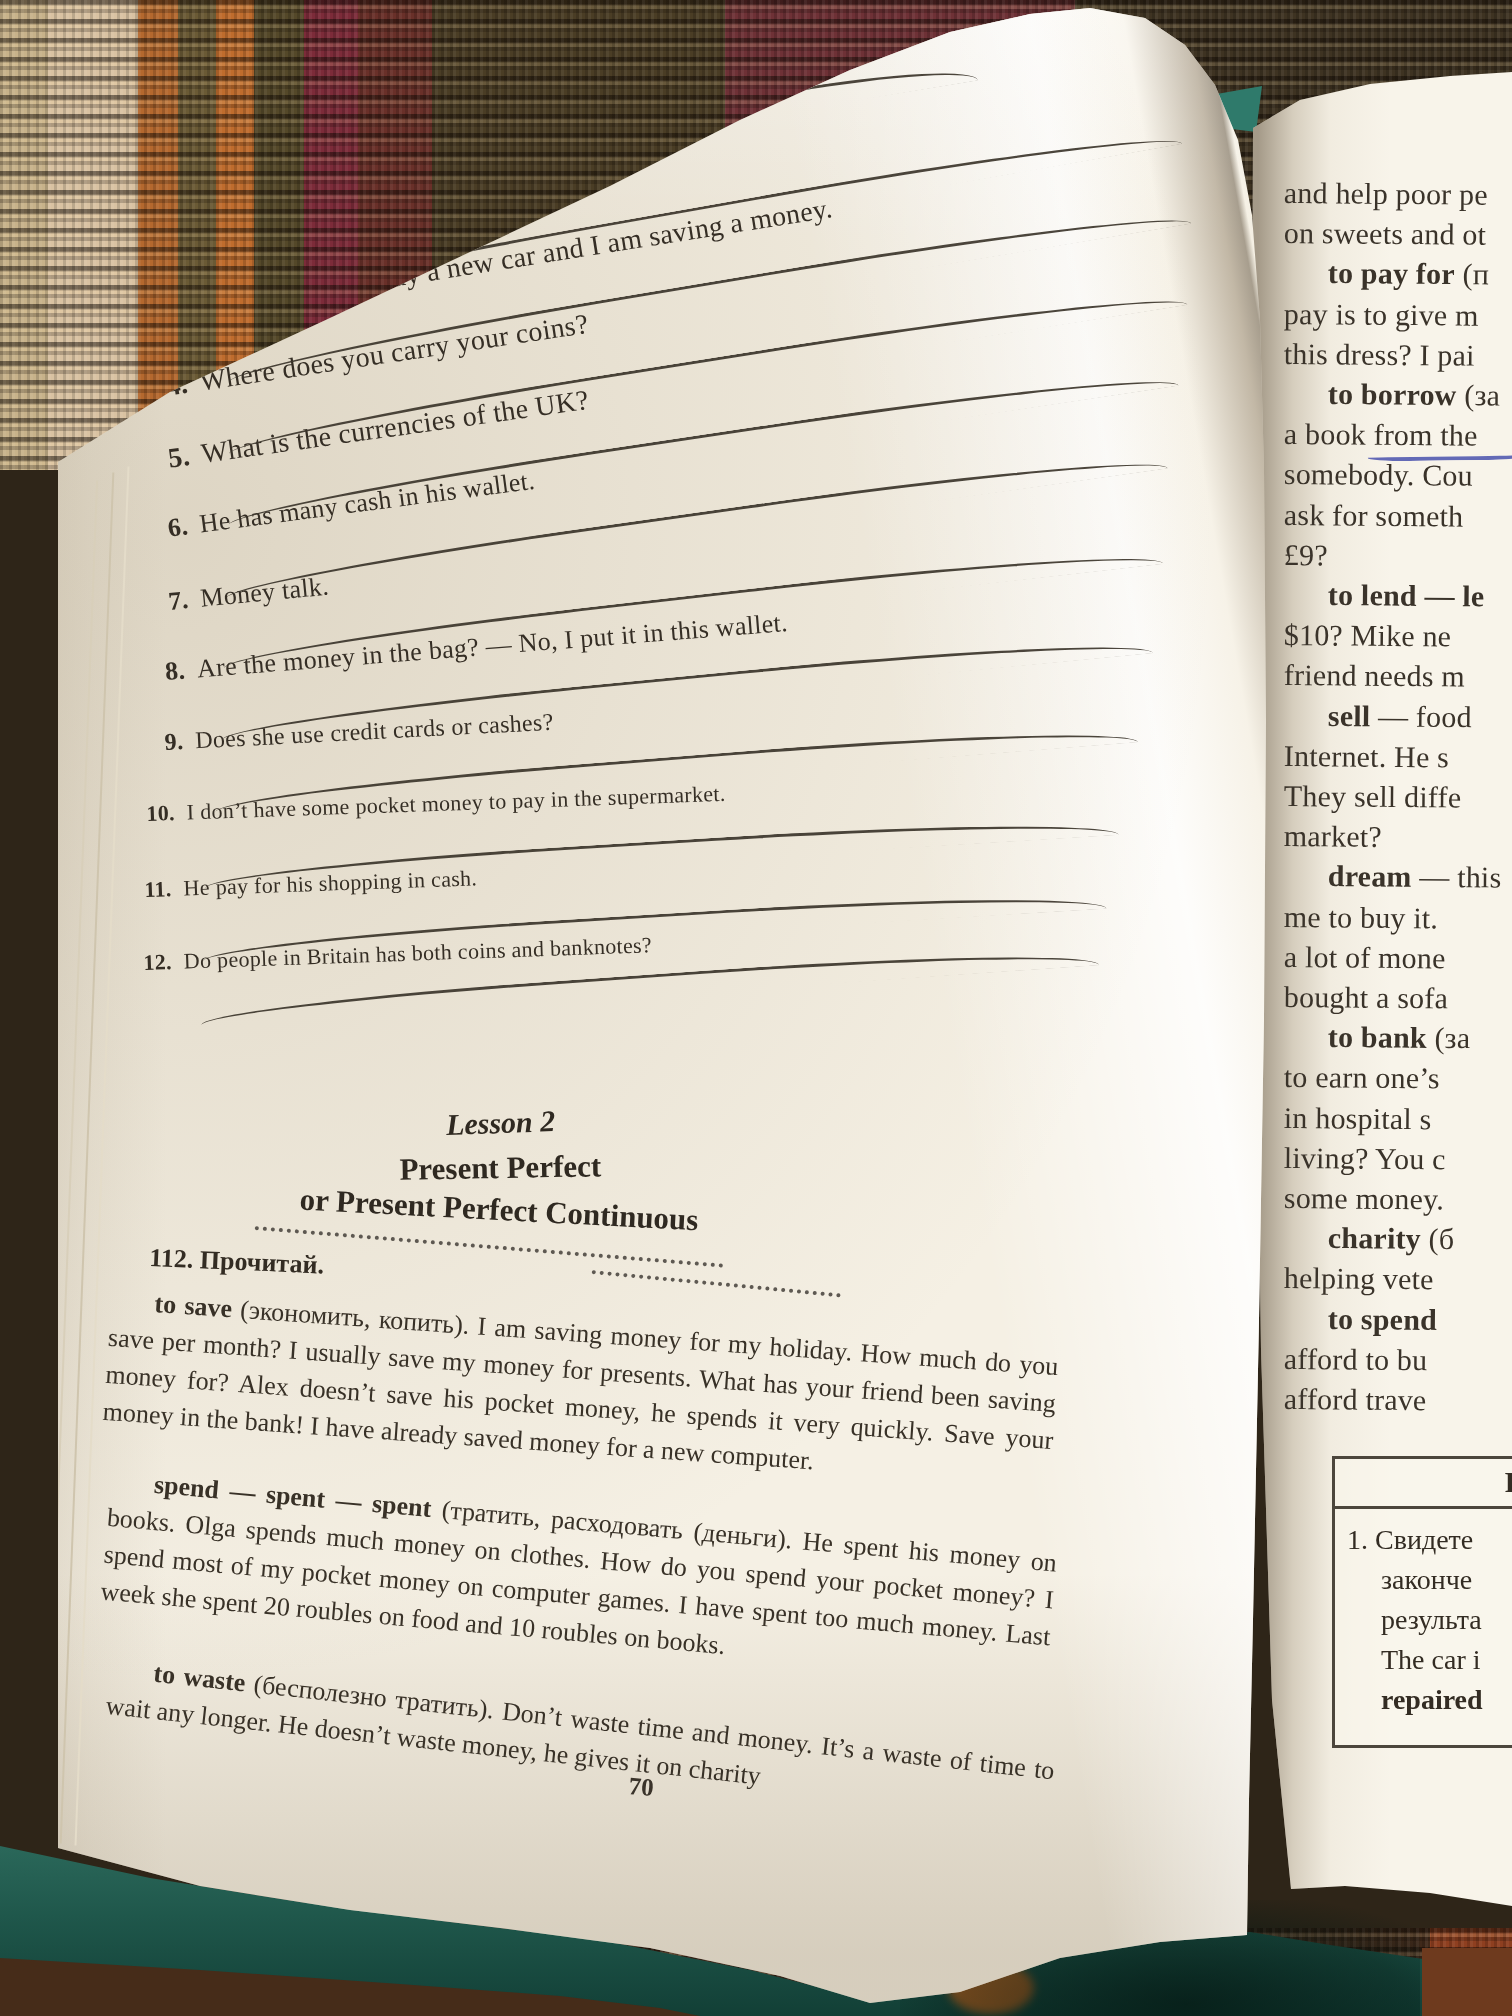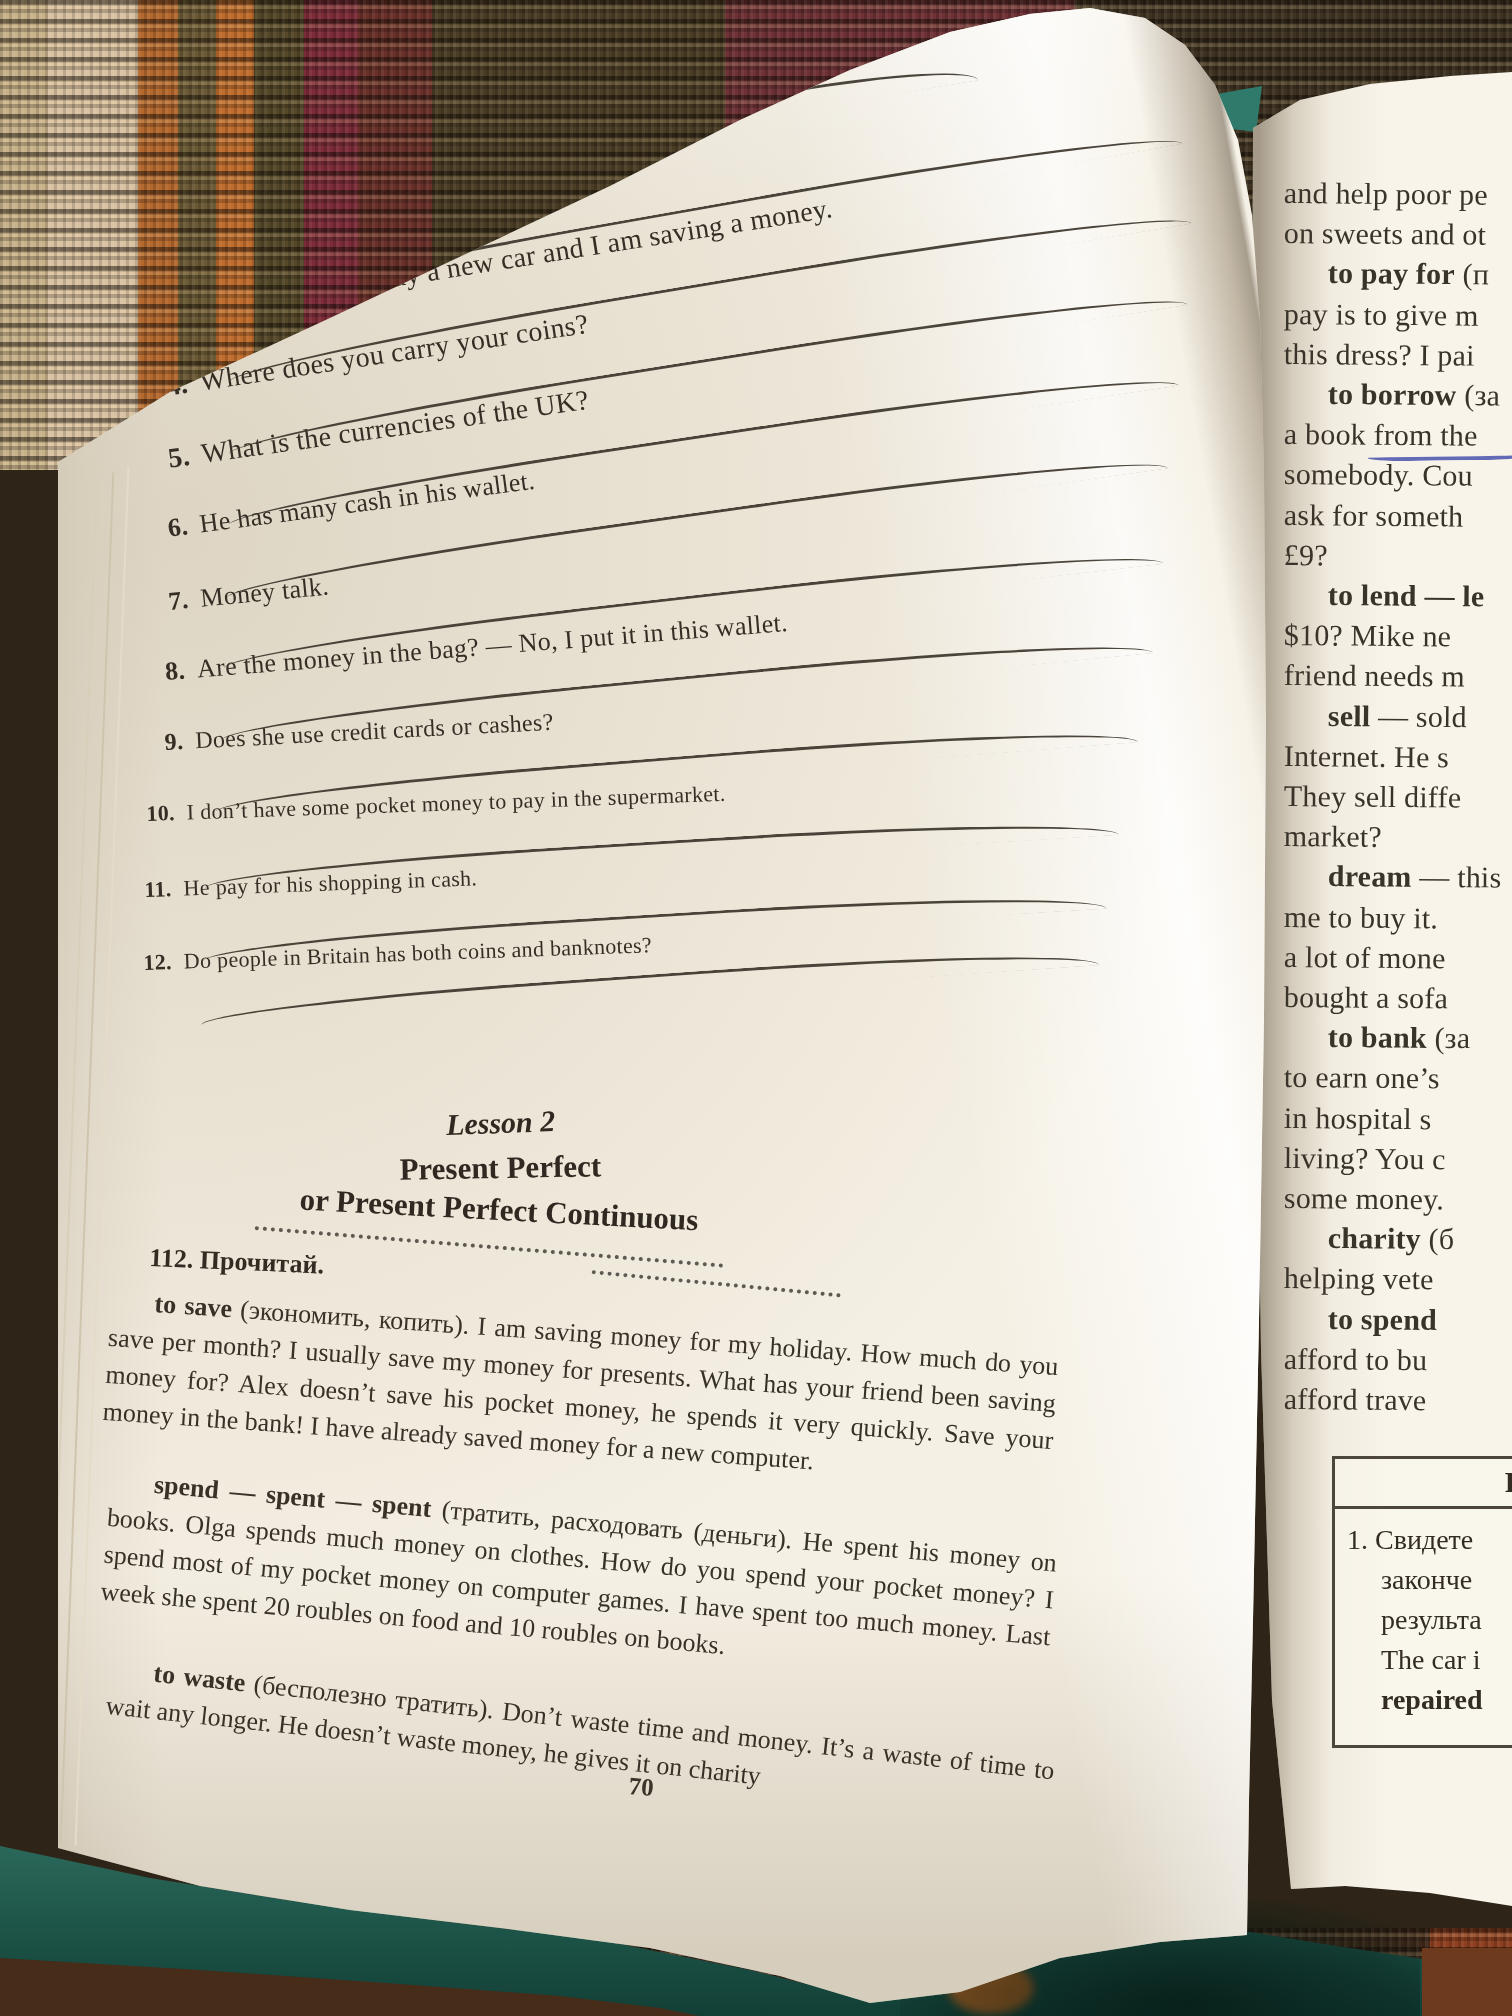--- a/index.html
+++ b/index.html
@@ -118,21 +118,21 @@
         <div class="rline" style="left: 1284px; top: 297px; transform: rotate(0.5deg);"><span class="rest" style="position: static;">pay is to give m</span></div>
         <div class="rline" style="left: 1284px; top: 337px; transform: rotate(0.5deg);"><span class="rest" style="position: static;">this dress? I pai</span></div>
         <div class="rline" style="left: 1328px; top: 377px; transform: rotate(0.5deg);"><span class="lead" style="position: static;">to borrow</span><span class="rest" style="position: static;"> (за</span></div>
         <div class="rline" style="left: 1284px; top: 417px; transform: rotate(0.5deg);"><span class="rest" style="position: static;">a book from the</span><div class="pen-underline"></div></div>
         <div class="rline" style="left: 1284px; top: 457px; transform: rotate(0.5deg);"><span class="rest" style="position: static;">somebody. Cou</span></div>
         <div class="rline" style="left: 1284px; top: 498px; transform: rotate(0.5deg);"><span class="rest" style="position: static;">ask for someth</span></div>
         <div class="rline" style="left: 1284px; top: 538px; transform: rotate(0.5deg);"><span class="rest" style="position: static;">£9?</span></div>
         <div class="rline" style="left: 1328px; top: 578px; transform: rotate(0.5deg);"><span class="lead" style="position: static;">to lend</span><span class="rest" style="position: static; font-weight: bold;"> — le</span></div>
         <div class="rline" style="left: 1284px; top: 618px; transform: rotate(0.5deg);"><span class="rest" style="position: static;">$10? Mike ne</span></div>
         <div class="rline" style="left: 1284px; top: 658px; transform: rotate(0.5deg);"><span class="rest" style="position: static;">friend needs m</span></div>
-        <div class="rline" style="left: 1328px; top: 699px; transform: rotate(0.5deg);"><span class="lead" style="position: static;">sell</span><span class="rest" style="position: static;"> — sold</span></div>
+        <div class="rline" style="left: 1328px; top: 699px; transform: rotate(0.5deg);"><span class="lead" style="position: static;">sell</span><span class="rest" style="position: static;"> — food</span></div>
         <div class="rline" style="left: 1284px; top: 739px; transform: rotate(0.5deg);"><span class="rest" style="position: static;">Internet. He s</span></div>
         <div class="rline" style="left: 1284px; top: 779px; transform: rotate(0.5deg);"><span class="rest" style="position: static;">They sell diffe</span></div>
         <div class="rline" style="left: 1284px; top: 819px; transform: rotate(0.5deg);"><span class="rest" style="position: static;">market?</span></div>
         <div class="rline" style="left: 1328px; top: 859px; transform: rotate(0.5deg);"><span class="lead" style="position: static;">dream</span><span class="rest" style="position: static;"> — this</span></div>
         <div class="rline" style="left: 1284px; top: 900px; transform: rotate(0.5deg);"><span class="rest" style="position: static;">me to buy it.</span></div>
         <div class="rline" style="left: 1284px; top: 940px; transform: rotate(0.5deg);"><span class="rest" style="position: static;">a lot of mone</span></div>
         <div class="rline" style="left: 1284px; top: 980px; transform: rotate(0.5deg);"><span class="rest" style="position: static;">bought a sofa</span></div>
         <div class="rline" style="left: 1328px; top: 1020px; transform: rotate(0.5deg);"><span class="lead" style="position: static;">to bank</span><span class="rest" style="position: static;"> (за</span></div>
         <div class="rline" style="left: 1284px; top: 1060px; transform: rotate(0.5deg);"><span class="rest" style="position: static;">to earn one’s</span></div>
         <div class="rline" style="left: 1284px; top: 1101px; transform: rotate(0.5deg);"><span class="rest" style="position: static;">in hospital s</span></div>

